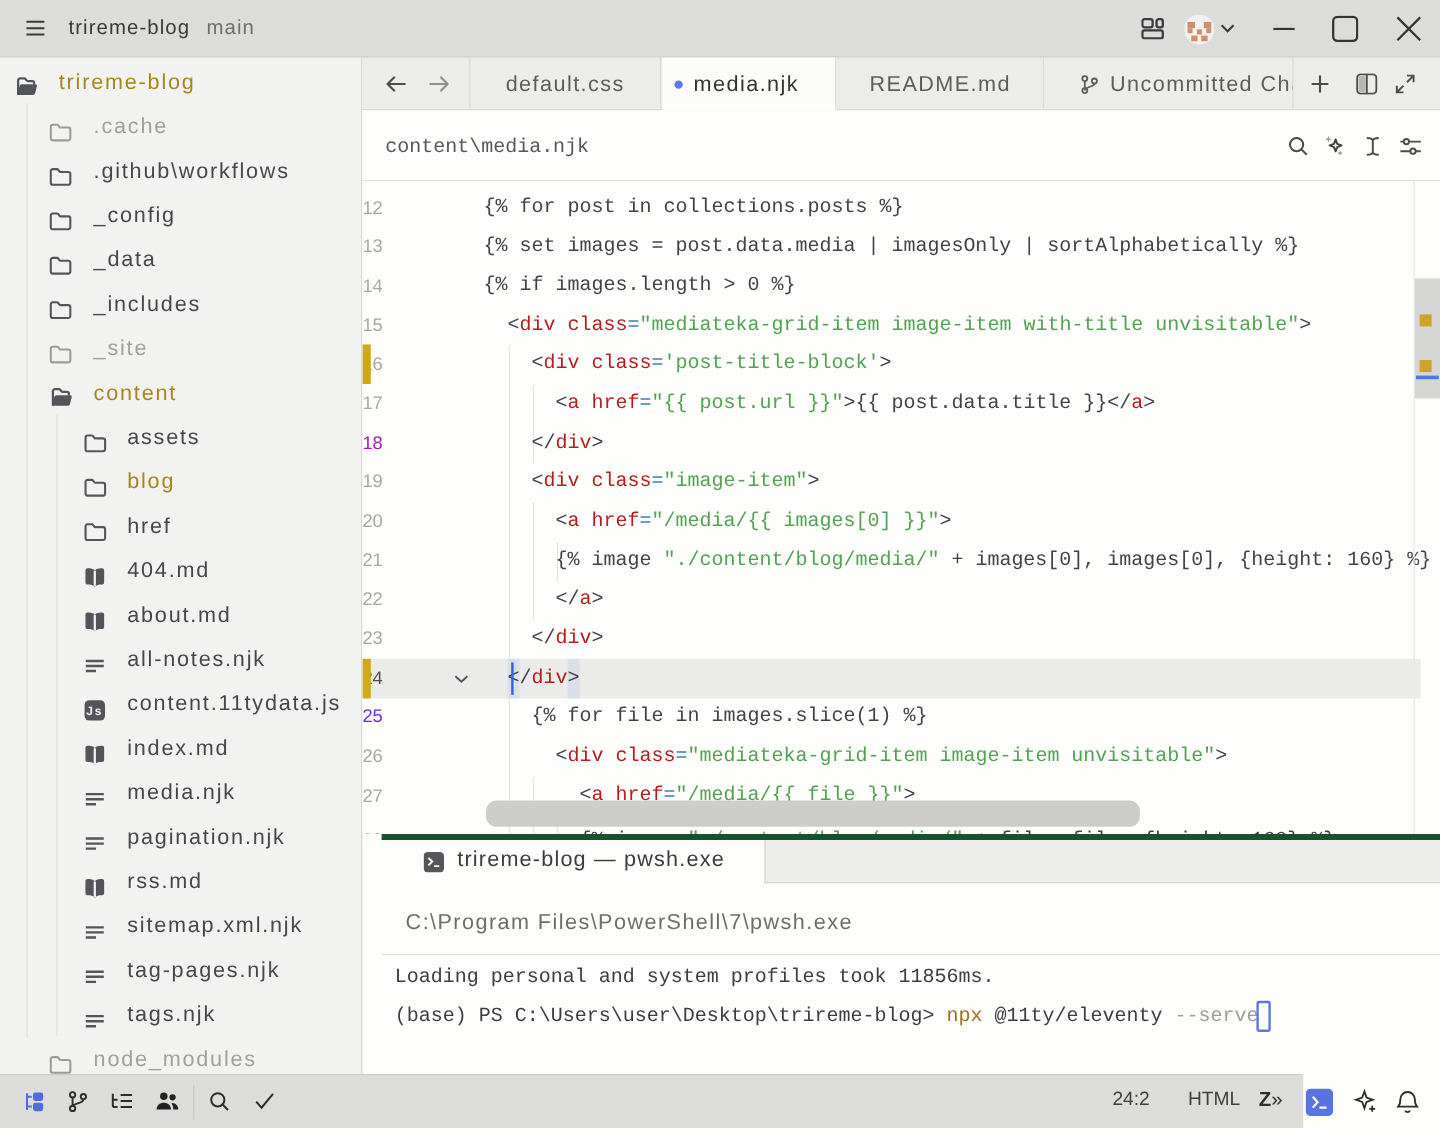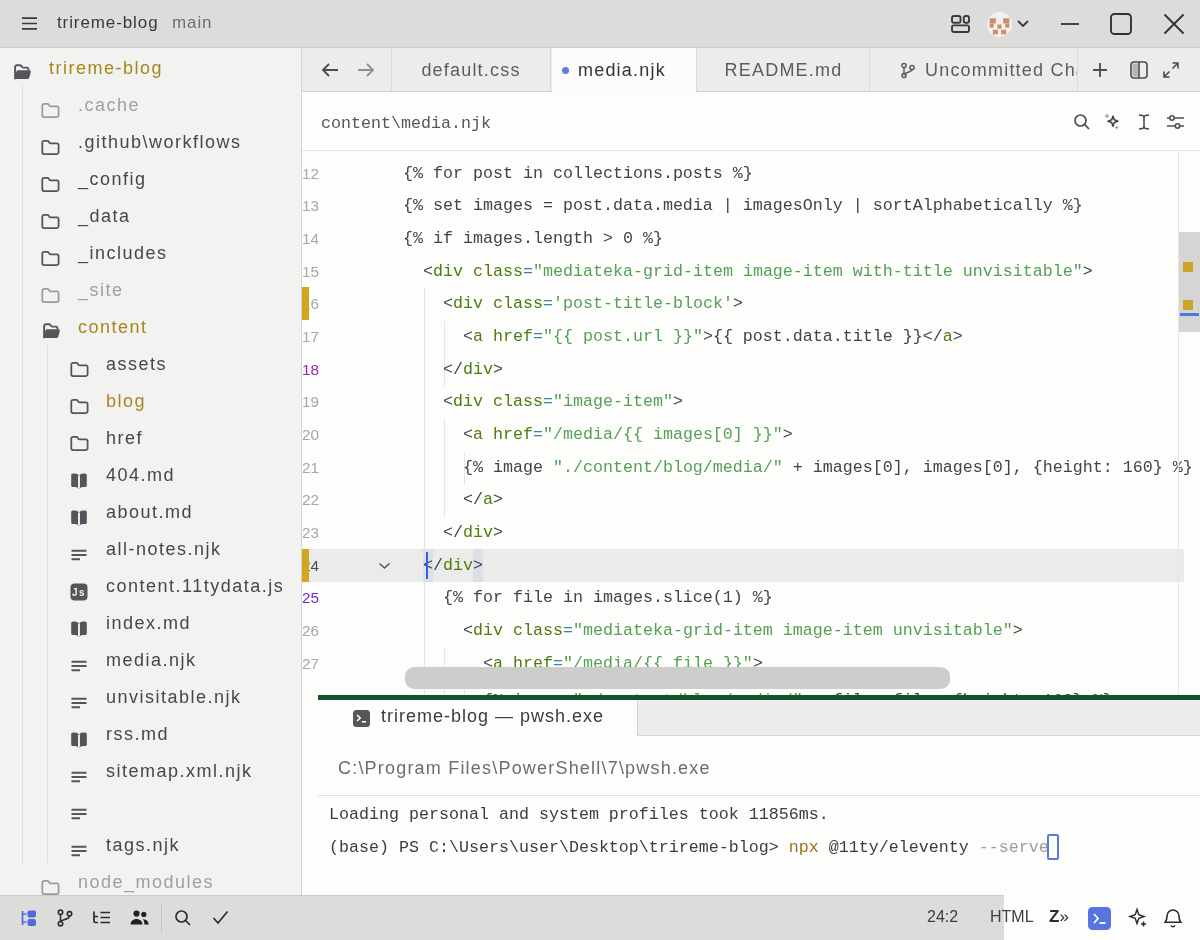--- a/index.html
+++ b/index.html
@@ -1,41 +1,41 @@
 <!DOCTYPE html>
 <html><head>
 <meta charset="utf-8">
 <style>
 * { margin:0; padding:0; box-sizing:border-box; }
 html,body { width:1200px; height:940px; overflow:hidden; }
 body { font-family:"Liberation Sans", sans-serif; position:relative; background:#fdfdfc; }
 .abs { position:absolute; }
 
 #titlebar { left:0; top:0; width:1200px; height:48px; background:#dcdcda; border-bottom:1px solid #cbcbc9; }
-#statusbar { left:0; top:895px; width:1004px; height:45px; background:#dcdcda; border-top:1px solid #cbcbc9; }
+#statusbar { left:0; top:895px; width:1086px; height:45px; background:#dcdcda; border-top:1px solid #cbcbc9; }
 #sidebar { left:0; top:48px; width:302px; height:847px; background:#f2f2f0; border-right:1px solid #d4d4d2; }
 #tabbar { left:302px; top:48px; width:898px; height:44px; background:#ececea; border-bottom:1px solid #d4d4d2; }
 #breadcrumb { left:302px; top:92px; width:898px; height:59px; background:#fdfdfc; border-bottom:1px solid #e4e4e3; }
 #code { left:302px; top:151px; width:898px; height:544px; background:#fdfdfc; overflow:hidden; }
 #terminal { left:318px; top:695px; width:898px; height:204px; background:#fdfdfc; border-top:5px solid #14532d; }
 .mono { font-family:"Liberation Mono", monospace; }
 
 .tb-txt { top:13px; font-size:17px; letter-spacing:0.9px; color:#3a3a3a; }
 
 .tab { position:absolute; top:0; height:44px; border-right:1px solid #d9d9d7; color:#5d5d5d; font-size:18px; letter-spacing:1.2px; display:flex; align-items:center; justify-content:center; white-space:nowrap; }
 .tab.active { background:#fcfcfb; color:#333; }
 
 .trow { position:absolute; left:0; width:302px; height:37px; line-height:37px; font-size:18px; letter-spacing:1.5px; color:#45474c; }
 .trow .ic { position:absolute; }
 .muted { color:#a0a09e; }
 .gold { color:#a8861e; }
 
 .cl { position:absolute; left:0; width:898px; height:33px; white-space:pre; font-family:"Liberation Mono", monospace; font-size:16.66px; line-height:33px; color:#414349; }
 .ln { position:absolute; width:68px; text-align:left; color:#a7a7a8; font-size:15.3px; }
-.blue { color:#4d7c0f; }
+.blue { color:#b91c1c; }
 .green { color:#55a055; }
 .teal { color:#3d84a8; }
 .gutterbar { position:absolute; left:0; width:7px; height:33px; background:#d0a81f; }
 </style>
 </head>
 <body>
 <div id="titlebar" class="abs">
   <svg class="abs" style="left:21px;top:15px" width="17" height="17" viewBox="0 0 17 17">
       <path d="M1 3.2h15M1 8.5h15M1 13.8h15" stroke="#3a3a3a" stroke-width="1.7"></path>
     </svg>
@@ -181,39 +181,40 @@
   <div class="trow" style="top:594px">
         <span class="ic" style="left:70px;top:9px"><svg width="18" height="18" viewBox="0 0 18 18">
             <path d="M1.5 4.8h15M1.5 9h15M1.5 13.2h8.5" stroke="#54555a" stroke-width="2"></path>
           </svg></span>
         <span style="position:absolute;left:106px">media.njk</span>
       </div>
   <div class="trow" style="top:631px">
         <span class="ic" style="left:70px;top:9px"><svg width="18" height="18" viewBox="0 0 18 18">
             <path d="M1.5 4.8h15M1.5 9h15M1.5 13.2h8.5" stroke="#54555a" stroke-width="2"></path>
           </svg></span>
-        <span style="position:absolute;left:106px">unvisitable.njk</span>
+        <span style="position:absolute;left:106px">pagination.njk</span>
       </div>
   <div class="trow" style="top:668px">
         <span class="ic" style="left:70px;top:9px"><svg width="18" height="18" viewBox="0 0 18 18">
             <path d="M9 3.4 C7.8 1.8 5.6 1.5 3.1 1.5 1.9 1.5 1.2 2.2 1.2 3.4 v9.8 c0 1.2.7 1.9 1.9 1.9 2.5 0 4.7.3 5.9 2 1.2-1.7 3.4-2 5.9-2 1.2 0 1.9-.7 1.9-1.9 V3.4 c0-1.2-.7-1.9-1.9-1.9-2.5 0-4.7.3-5.9 1.9Z" fill="#54555a"></path>
             <path d="M9 3.6 V16.6" stroke="#f2f2f0" stroke-width="1.9"></path>
           </svg></span>
         <span style="position:absolute;left:106px">rss.md</span>
       </div>
   <div class="trow" style="top:705px">
         <span class="ic" style="left:70px;top:9px"><svg width="18" height="18" viewBox="0 0 18 18">
             <path d="M1.5 4.8h15M1.5 9h15M1.5 13.2h8.5" stroke="#54555a" stroke-width="2"></path>
           </svg></span>
         <span style="position:absolute;left:106px">sitemap.xml.njk</span>
       </div>
   <div class="trow" style="top:742px">
         <span class="ic" style="left:70px;top:9px"><svg width="18" height="18" viewBox="0 0 18 18">
             <path d="M1.5 4.8h15M1.5 9h15M1.5 13.2h8.5" stroke="#54555a" stroke-width="2"></path>
           </svg></span>
+        <span style="position:absolute;left:106px">tag-pages.njk</span>
       </div>
   <div class="trow" style="top:779px">
         <span class="ic" style="left:70px;top:9px"><svg width="18" height="18" viewBox="0 0 18 18">
             <path d="M1.5 4.8h15M1.5 9h15M1.5 13.2h8.5" stroke="#54555a" stroke-width="2"></path>
           </svg></span>
         <span style="position:absolute;left:106px">tags.njk</span>
       </div>
   <div class="trow muted" style="top:816px">
         <span class="ic" style="left:41px;top:9px"><svg width="19" height="19" viewBox="0 0 19 19" fill="none">
             <path d="M15.9 16h-12.9A1.7 1.7 0 0 1 1.3 14.3V4.6A1.7 1.7 0 0 1 3 2.9h3.4a1.45 1.45 0 0 1 1.2.62l.8 1.16a1.45 1.45 0 0 0 1.2.62h6.3a1.7 1.7 0 0 1 1.7 1.7v7.2A1.7 1.7 0 0 1 15.9 16Z" stroke="#9b9b99" stroke-width="1.75"></path>

